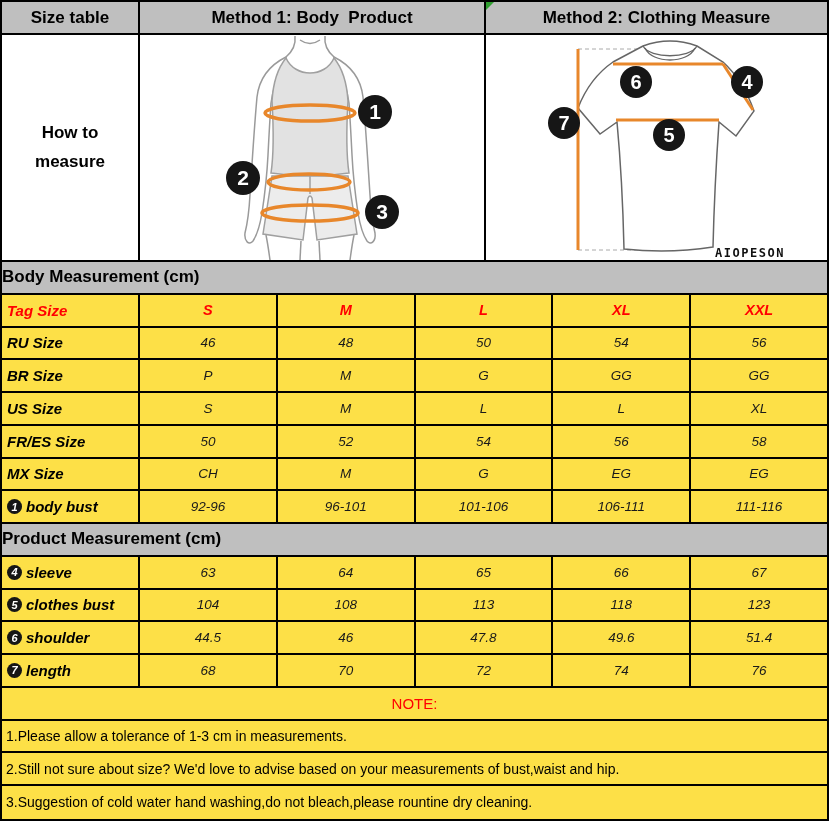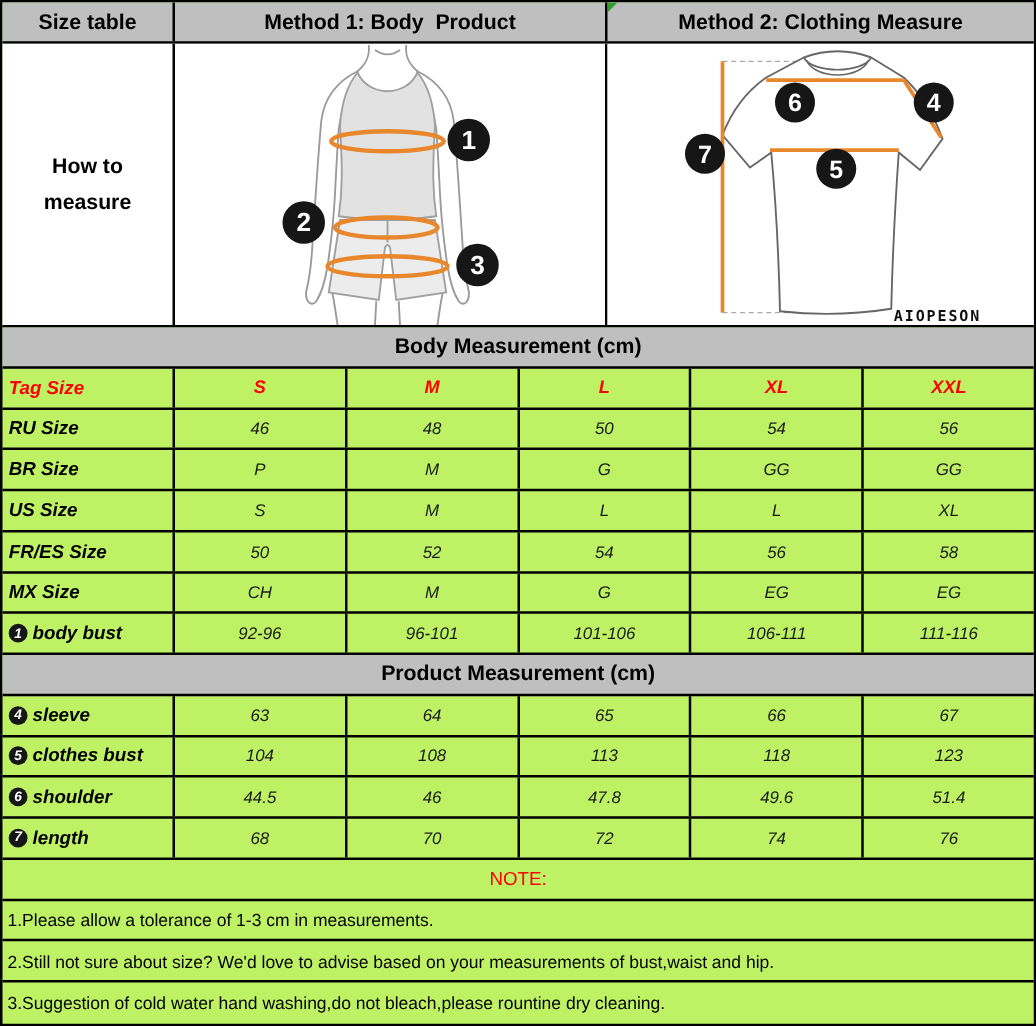--- a/index.html
+++ b/index.html
@@ -1,21 +1,21 @@
 <!DOCTYPE html>
 <html><head>
 <meta charset="utf-8">
 <style>
   * { box-sizing: border-box; margin: 0; padding: 0; }
   html, body { background: #fff; }
   body { font-family: "Liberation Sans", sans-serif; color: #000; }
   .sheet {
     width: 829px; height: 821px;
     border: 2px solid #000;
-    background: #bef264;
+    background: #fde047;
     display: flex; flex-direction: column;
   }
   .row { display: flex; border-bottom: 2px solid #000; flex: 0 0 auto; }
   .row.last { border-bottom: none; }
   .cell { border-right: 2px solid #000; display: flex; align-items: center; justify-content: center; overflow: hidden; }
   .cell.endc { border-right: none; }
   .w1 { flex: 0 0 138px; }
   .w2 { flex: 0 0 346px; }
   .w3 { flex: 1 1 auto; }
   
@@ -23,21 +23,21 @@
   .hdr .cell { font-weight: bold; font-size: 17px; }
   .hdr .cell span { white-space: pre-wrap; }
   .hdr .cell.rel { position: relative; }
   .flag { position: absolute; top: 0; left: 0; width: 0; height: 0;
           border-top: 8px solid #2f9e2f; border-right: 8px solid transparent; }
   
   .illus { height: 227px; }
   .illus .cell { background: #fff; }
   .howto { font-weight: bold; font-size: 17px; text-align: center; line-height: 1.65; padding: 0 14px; }
   
-  .bar { height: 32.76px; background: #bfbfbf; align-items: center; justify-content: center;
+  .bar { height: 32.76px; background: #bfbfbf; align-items: center; 
          font-weight: bold; font-size: 17px; }
   
   .r { height: 32.76px; font-style: italic; }
   .r .cell { font-size: 13.5px; color: #1a1a1a; }
   .r .lbl { flex: 0 0 138px; justify-content: flex-start; padding-left: 5px;
             font-weight: bold; font-size: 15px; color: #000; }
   .r .v { flex: 1 1 0; }
   .tagrow .lbl, .tagrow .v { color: #f00; font-weight: bold; }
   .tagrow .v { font-size: 14.5px; }
   .circ { display: inline-flex; width: 15px; height: 15px; border-radius: 50%;

